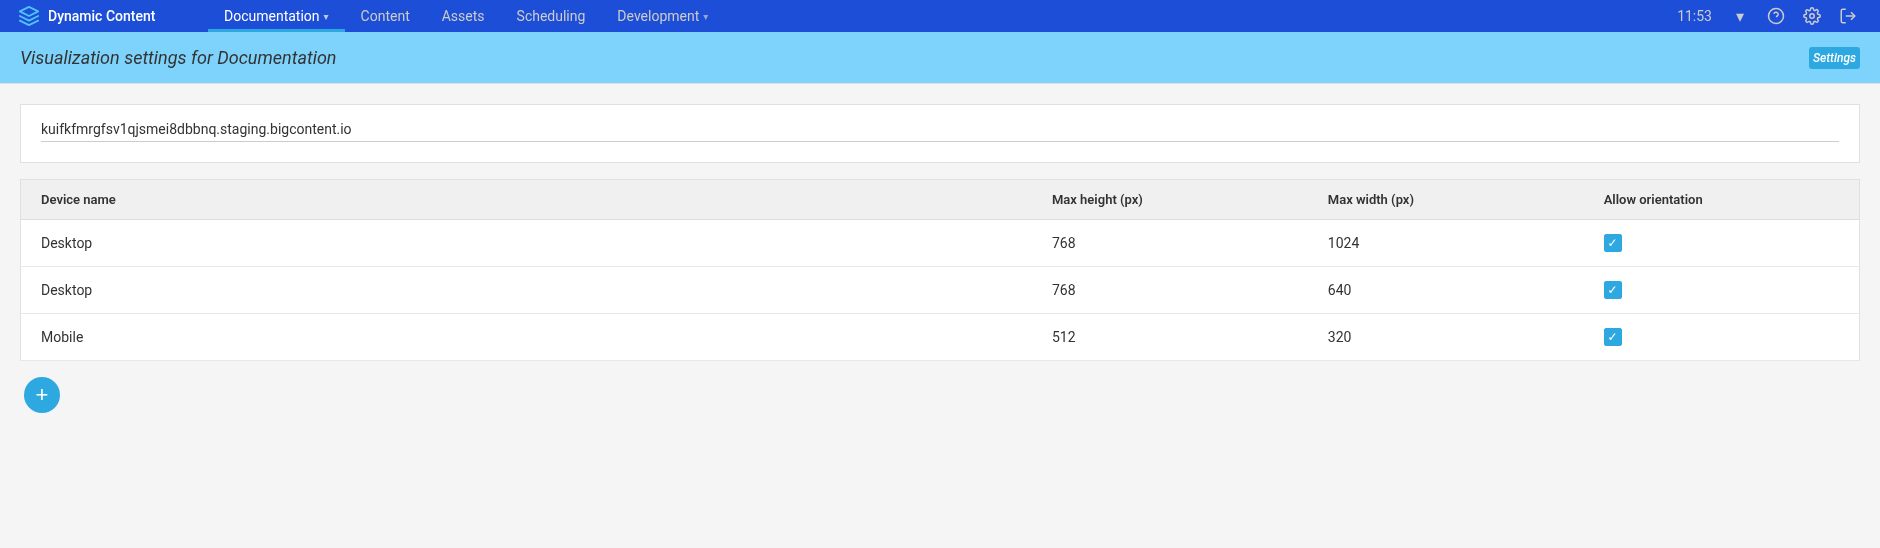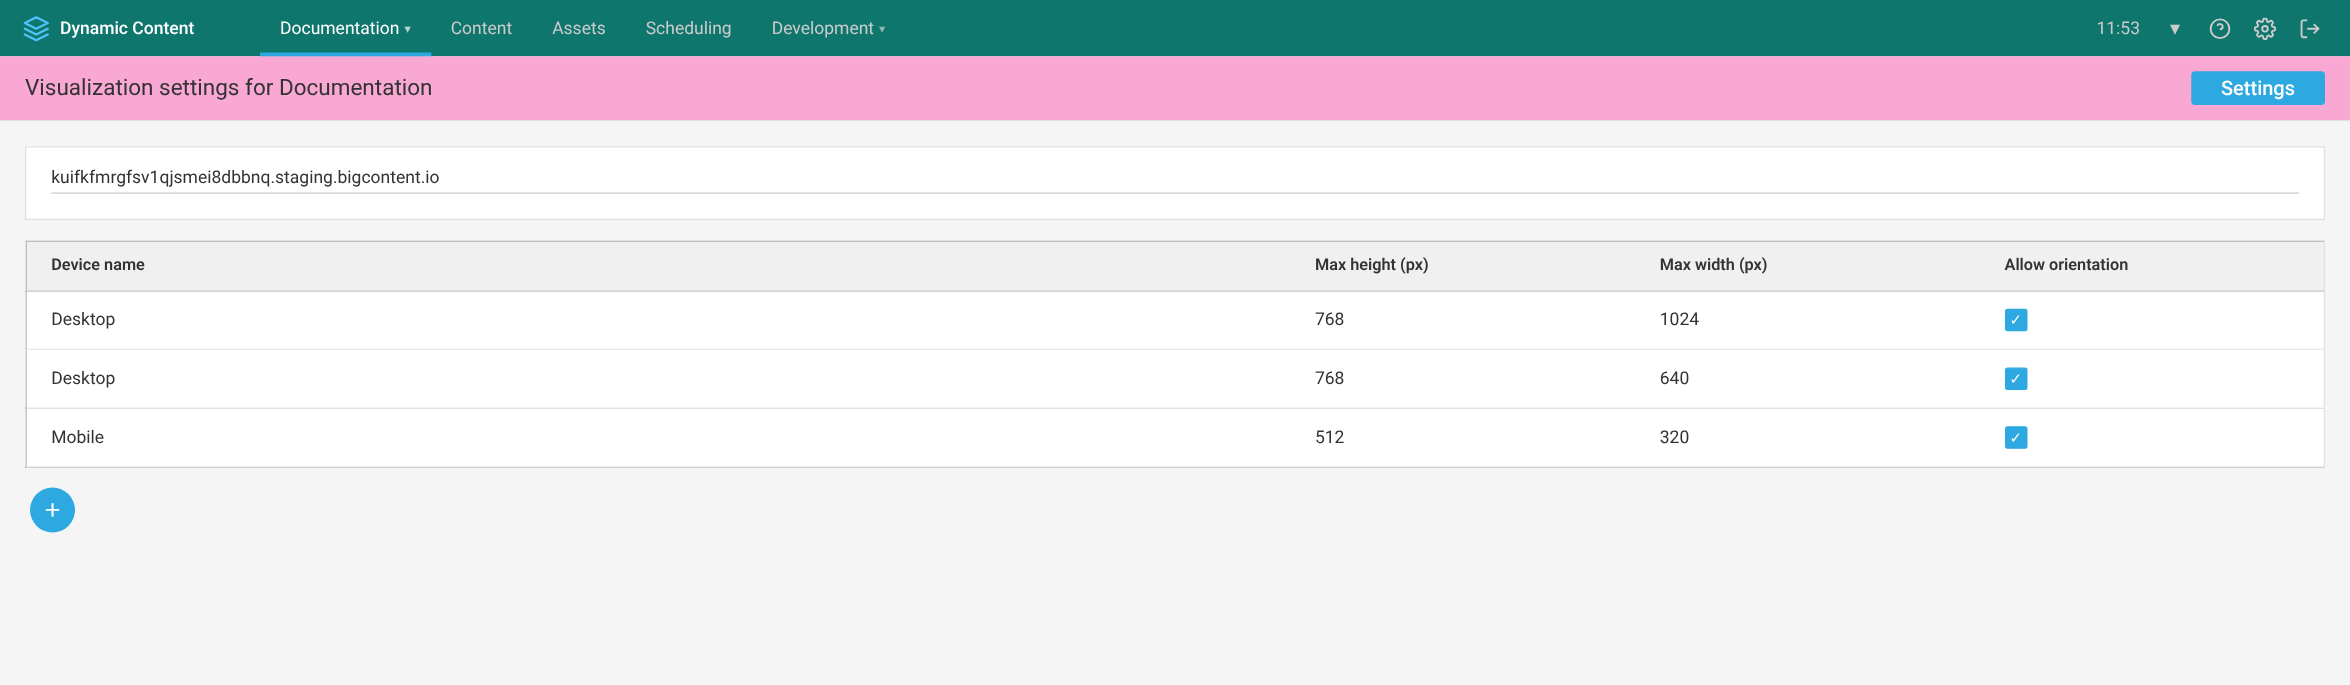--- a/index.html
+++ b/index.html
@@ -1,24 +1,24 @@
 <!DOCTYPE html>
 <html><head>
   <meta charset="utf-8">
   <style>
     * { margin: 0; padding: 0; box-sizing: border-box; }
     body { font-family: -apple-system, BlinkMacSystemFont, 'Segoe UI', Roboto, Arial, sans-serif; font-size: 14px; background: #f5f5f5; color: #333; }
 
     
     .topnav {
-      background: #0f766e;
+      background: #1d4ed8;
       color: #ccc;
       display: flex;
       align-items: center;
-      height: 45px;
+      height: 32px;
       padding: 0 8px;
     }
     .topnav-logo {
       display: flex;
       align-items: center;
       gap: 8px;
       padding: 0 10px;
       color: #fff;
       font-size: 14px;
       font-weight: 500;
@@ -76,38 +76,39 @@
       align-items: center;
       justify-content: center;
       color: #ccc;
       cursor: pointer;
       border-radius: 4px;
       font-size: 16px;
     }
 
     
     .page-header {
-      background: #f9a8d4;
+      background: #7dd3fc;
       border-bottom: 1px solid #e0e0e0;
       padding: 0 20px;
       height: 52px;
       display: flex;
       align-items: center;
       justify-content: space-between;
+      font-style: italic;
     }
     .page-title {
       font-size: 18px;
       font-weight: 400;
       color: #333;
     }
     .settings-badge {
       background: #2da8e0;
       color: #fff;
-      font-size: 16px;
-      padding: 4px 24px;
+      font-size: 12px;
+      padding: 4px 4px;
       border-radius: 3px;
       font-weight: 500;
     }
 
     
     .main-content {
       padding: 20px;
       background: #f5f5f5;
     }
 
@@ -127,21 +128,21 @@
       font-size: 14px;
       color: #333;
       padding-bottom: 4px;
       border-bottom: 1px solid #ccc;
     }
 
     
     .devices-table {
       width: 100%;
       border-collapse: collapse;
-      background: #000000;
+      background: #4c1d95;
       border: 1px solid #e0e0e0;
     }
     .devices-table thead tr {
       background: #f0f0f0;
       border-bottom: 1px solid #ddd;
     }
     .devices-table thead th {
       padding: 12px 20px;
       text-align: left;
       font-size: 13px;

